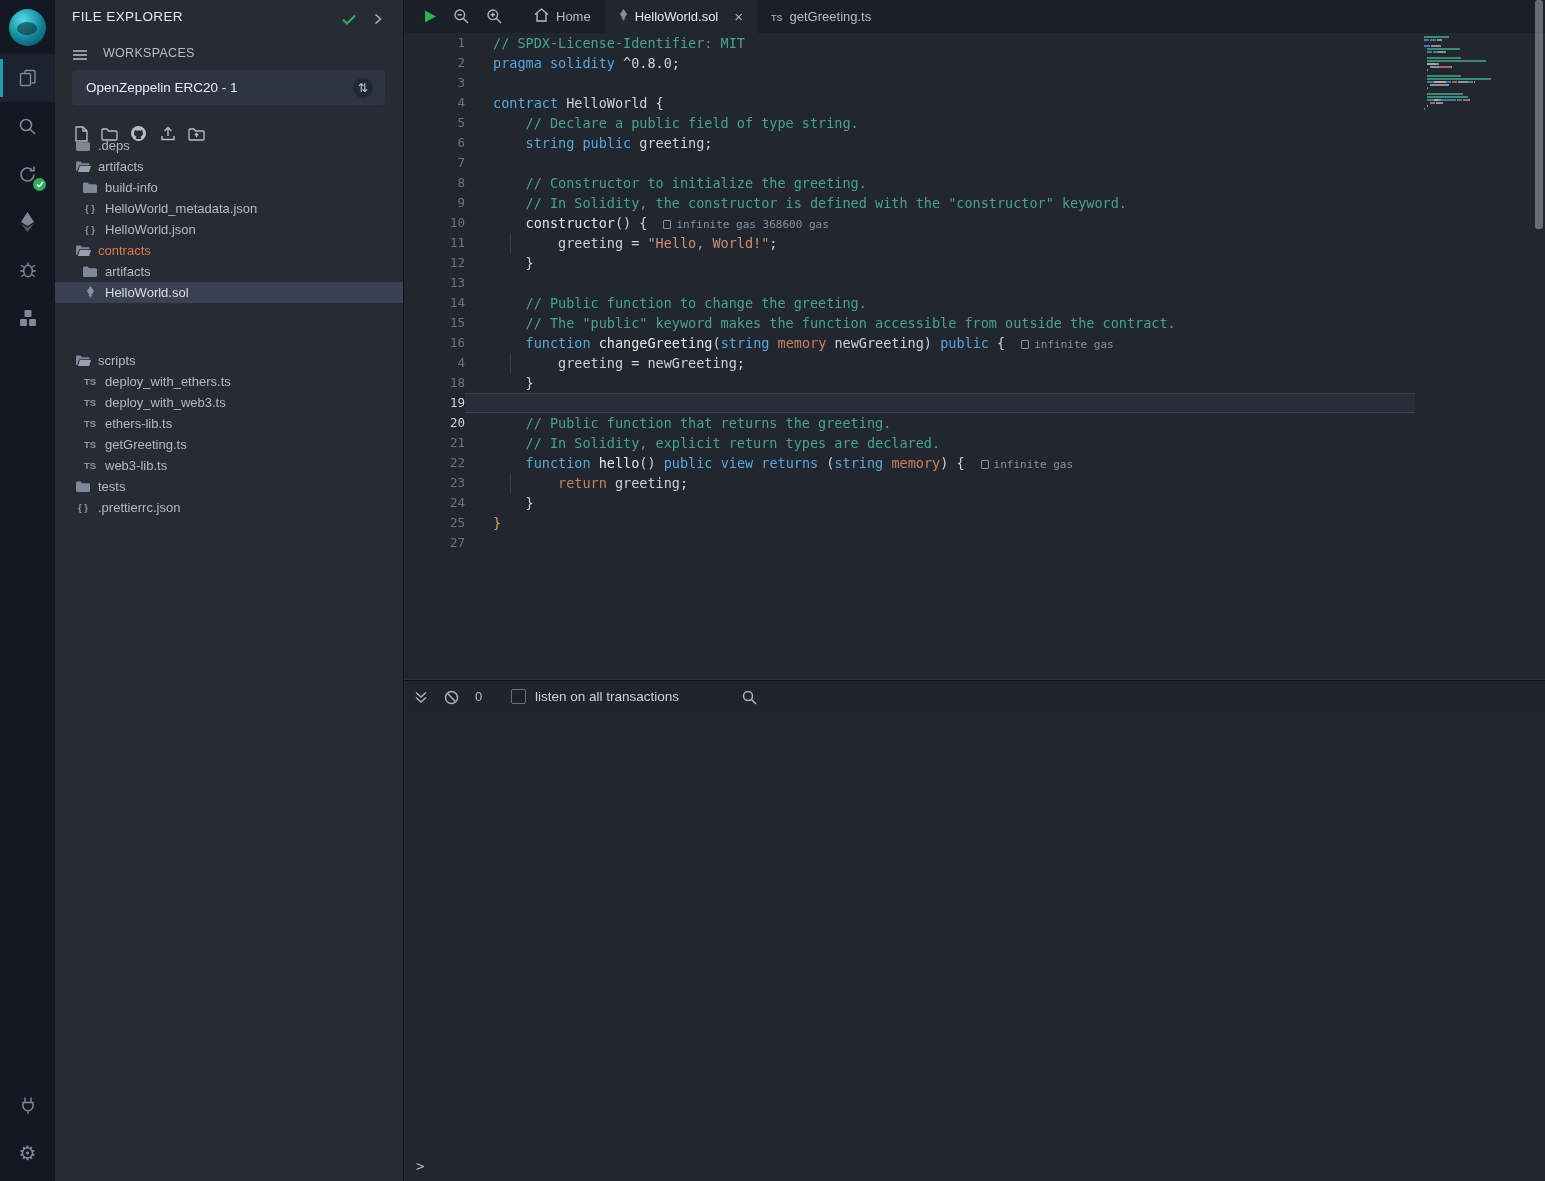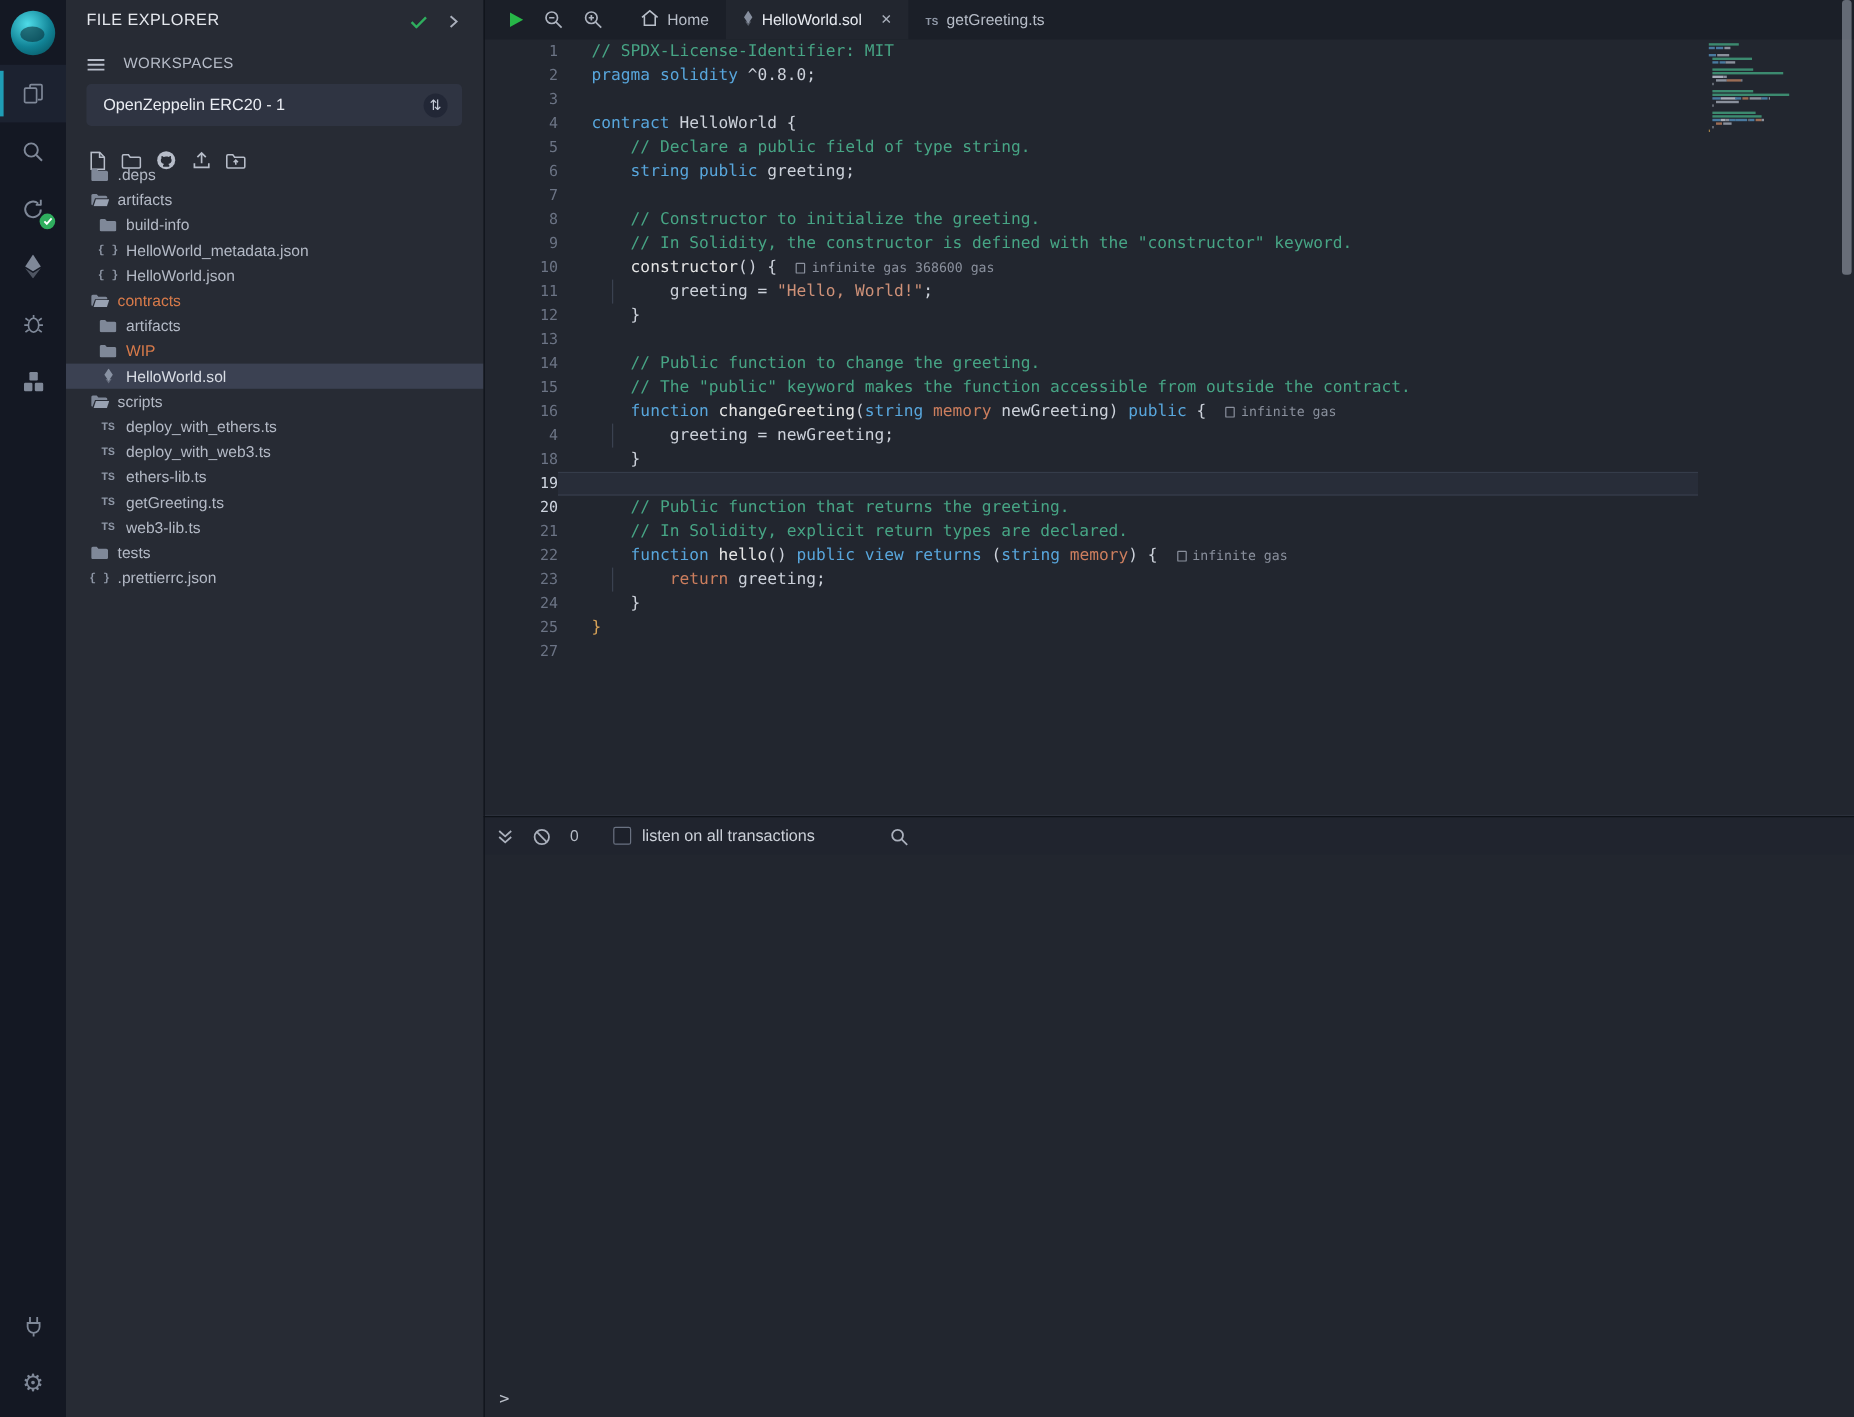--- a/index.html
+++ b/index.html
@@ -28,21 +28,21 @@
   .ws-select{position:absolute;top:70px;left:17px;width:313px;height:35px;background:#2f3442;border-radius:4px;display:flex;align-items:center;padding:0 12px 0 14px;color:#e9ecf2;font-size:13.5px;cursor:pointer}
   .ws-ud{margin-left:auto;width:20px;height:20px;border-radius:50%;background:#222736;color:#c6ccd8;font-size:12px;display:flex;align-items:center;justify-content:center}
   .file-ops{position:absolute;top:122px;left:14px;display:flex;gap:6px}
   .file-op{width:23px;height:23px;display:flex;align-items:center;justify-content:center;cursor:pointer}
   .file-tree{position:absolute;top:135px;left:0;right:0}
   .tree-row{height:21px;display:flex;align-items:center;font-size:13px;color:#b3b9c5;cursor:pointer}
   .tree-ic{width:18px;display:flex;justify-content:center;margin-right:6px;flex:none}
   .tree-row.selected{background:#3b4152}
   .tree-row.selected .tree-label{color:#d8dce4}
   .tree-row.accent .tree-label{color:var(--accent-orange,#d77a4a)}
-  .ticon{font-family:Liberation Mono, monospace;font-size:9.5px;color:#8e96a5;font-weight:bold}
+  .ticon{font-family:Liberation Sans, sans-serif;font-size:9.5px;color:#8e96a5;font-weight:bold}
 
   
   .main{position:absolute;left:403px;top:0;right:0;height:100%}
   .divider-v{position:absolute;left:403px;top:0;width:1px;height:100%;background:#0f131b;z-index:20}
   .tabbar{position:absolute;top:0;left:0;right:0;height:33px;background:#1b1f28}
   .tb-controls{position:absolute;left:0;top:0;height:33px;display:flex;align-items:center;gap:16px;padding-left:21px}
   .tb-btn{display:flex;align-items:center;justify-content:center;cursor:pointer}
   .tabs{position:absolute;left:117px;top:0;height:33px;display:flex}
   .tab{display:flex;align-items:center;gap:7px;padding:0 14px;font-size:13px;color:#b7bdc8;cursor:pointer;height:33px}
   .tab.active{background:#22262f;color:#e7eaf0}
@@ -248,38 +248,30 @@
           <span class="tree-label">contracts</span>
         </div>
         <div class="tree-row" style="padding-left: 26px;">
           <span class="tree-ic">
             <svg width="14" height="11">
               <path d="M0 2c0-.8.6-1.4 1.4-1.4h3.2L6 2.2h6.6c.8 0 1.4.6 1.4 1.4v5.9c0 .8-.6 1.4-1.4 1.4H1.4C.6 10.9 0 10.3 0 9.5z" fill="#7f8898"></path>
             </svg>
           </span>
           <span class="tree-label">artifacts</span>
         </div>
-        <div class="tree-row accent" style="padding-left: 26px;">
-          <span class="tree-ic">
-            <svg width="14" height="11">
-              <path d="M0 2c0-.8.6-1.4 1.4-1.4h3.2L6 2.2h6.6c.8 0 1.4.6 1.4 1.4v5.9c0 .8-.6 1.4-1.4 1.4H1.4C.6 10.9 0 10.3 0 9.5z" fill="#7f8898"></path>
-            </svg>
-          </span>
-          <span class="tree-label">WIP</span>
-        </div>
         <div class="tree-row selected" style="padding-left: 26px;">
           <span class="tree-ic">
             <svg width="9" height="13">
               <path d="M4.5 0 1 5.3l3.5 5.2L8 5.3z" fill="#98a1b1" opacity=".85"></path>
               <path d="M4.5 12.6 2 8.9h5z" fill="#98a1b1" opacity=".45"></path>
             </svg>
           </span>
           <span class="tree-label">HelloWorld.sol</span>
         </div>
-        <div class="tree-row" style="padding-left: 19px;">
+        <div class="tree-row" style="padding-left: 19px; margin-top: 47px;">
           <span class="tree-ic">
             <svg width="15" height="11">
               <path d="M0 2c0-.8.6-1.4 1.4-1.4h3.2L6 2.2h6c.8 0 1.4.6 1.4 1.4v.7H3.2L1.1 10H1C.4 10 0 9.5 0 9z" fill="#7f8898"></path>
               <path d="M2 10.9 3.9 5.1H15l-1.9 5.8z" fill="#98a1b1"></path>
             </svg>
           </span>
           <span class="tree-label">scripts</span>
         </div>
         <div class="tree-row" style="padding-left: 26px;">
           <span class="tree-ic">

